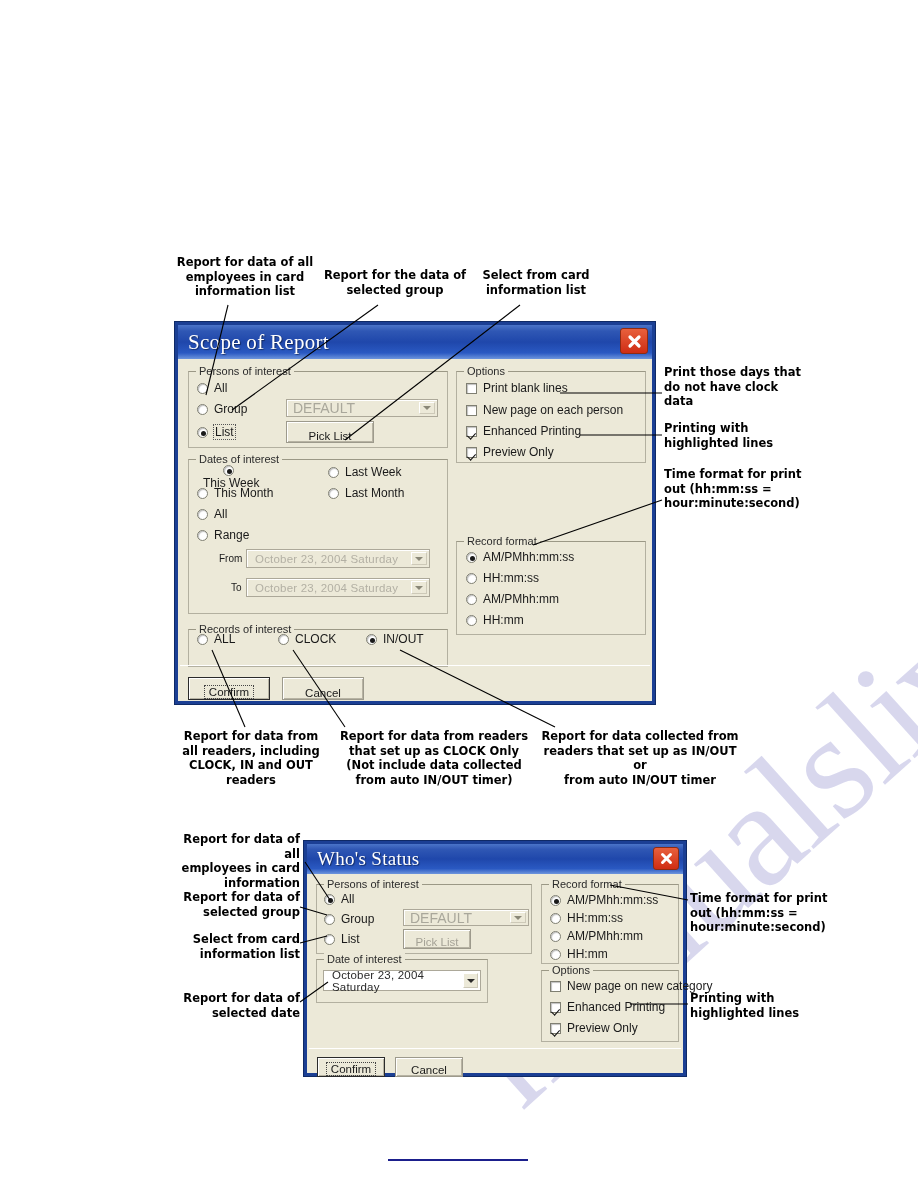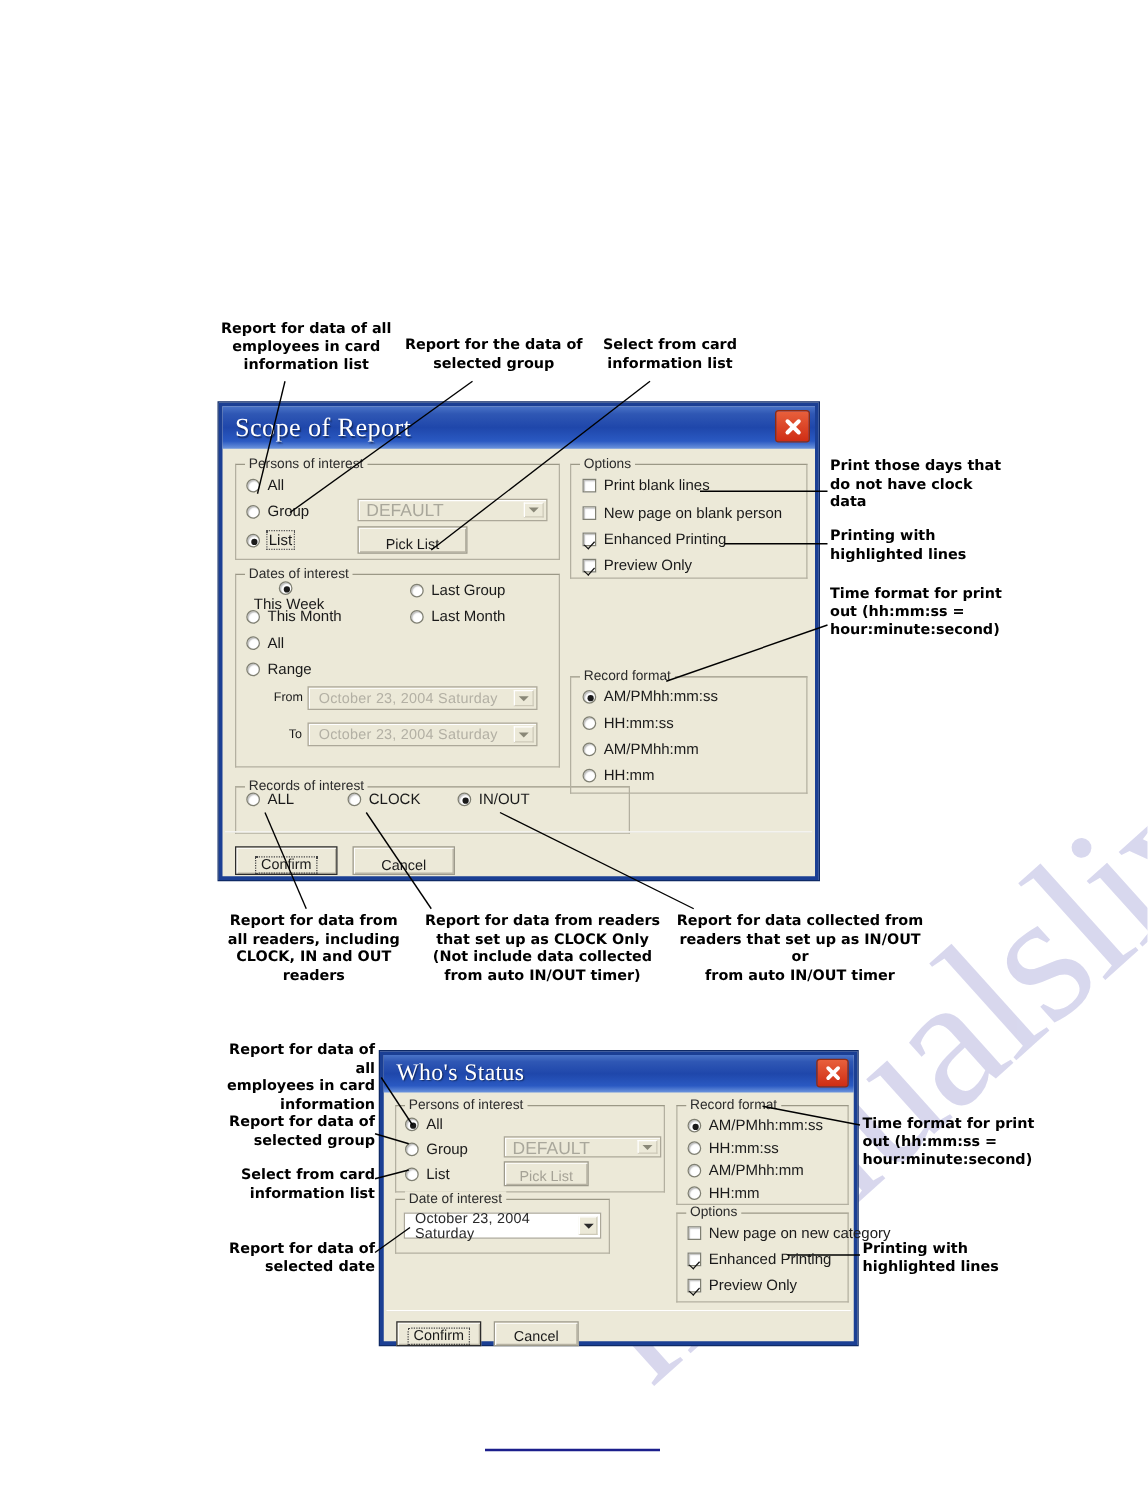--- a/index.html
+++ b/index.html
@@ -272,21 +272,21 @@
 
     <div class="group" style="left:10px; top:100px; width:260px; height:155px;">
       <div class="g-title">Dates of interest</div>
     </div>
     <div class="ctl" style="left:19px; top:106px;flex-direction:column;">
       <span class="radio on"></span>
       <span class="lbl">This Week</span>
     </div>
     <div class="ctl" style="left:150px; top:106px;">
       <span class="radio"></span>
-      <span class="lbl">Last Group</span>
+      <span class="lbl">Last Week</span>
     </div>
     <div class="ctl" style="left:19px; top:127px;">
       <span class="radio"></span>
       <span class="lbl">This Month</span>
     </div>
     <div class="ctl" style="left:150px; top:127px;">
       <span class="radio"></span>
       <span class="lbl">Last Month</span>
     </div>
     <div class="ctl" style="left:19px; top:148px;">
@@ -306,21 +306,21 @@
         </span>
     </div>
     <div class="sidelabel" style="left:53px; top:223px;">To</div>
     <div class="datefield" style="left:68px; top:219px; width:184px; height:19px;">
       <span>October   23, 2004   Saturday</span>
       <span class="darrow">
           <span class="tri"></span>
         </span>
     </div>
 
-    <div class="group" style="left:10px; top:270px; width:316px; height:38px;">
+    <div class="group" style="left:10px; top:270px; width:260px; height:38px;">
       <div class="g-title">Records of interest</div>
     </div>
     <div class="ctl" style="left:19px; top:273px;">
       <span class="radio"></span>
       <span class="lbl">ALL</span>
     </div>
     <div class="ctl" style="left:100px; top:273px;">
       <span class="radio"></span>
       <span class="lbl">CLOCK</span>
     </div>
@@ -331,21 +331,21 @@
 
     <div class="group" style="left:278px; top:12px; width:190px; height:92px;">
       <div class="g-title">Options</div>
     </div>
     <div class="ctl" style="left:288px; top:22px;">
       <span class="check"></span>
       <span class="lbl">Print blank lines</span>
     </div>
     <div class="ctl" style="left:288px; top:44px;">
       <span class="check"></span>
-      <span class="lbl">New page on blank person</span>
+      <span class="lbl">New page on each person</span>
     </div>
     <div class="ctl" style="left:288px; top:65px;">
       <span class="check on"></span>
       <span class="lbl">Enhanced Printing</span>
     </div>
     <div class="ctl" style="left:288px; top:86px;">
       <span class="check on"></span>
       <span class="lbl">Preview Only</span>
     </div>
 

